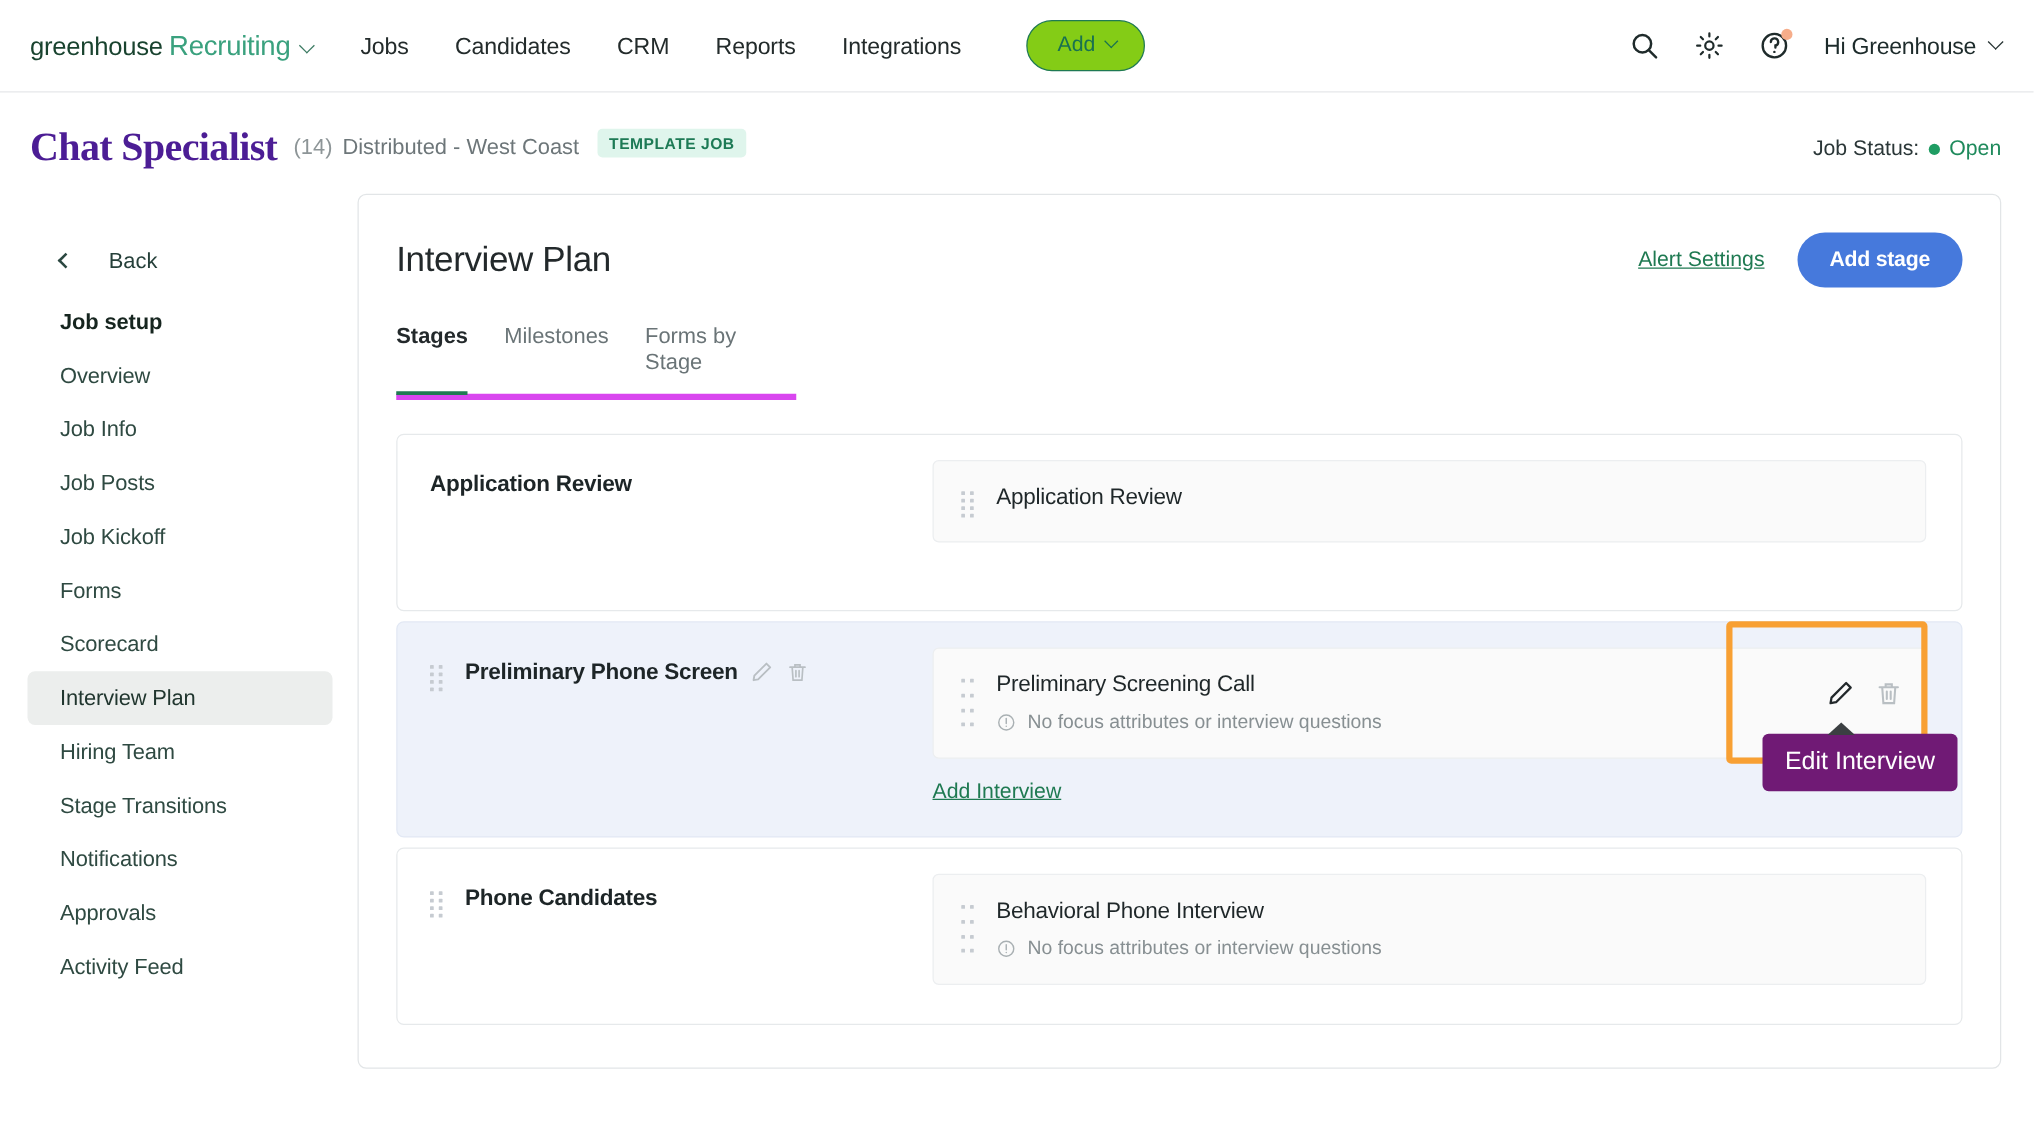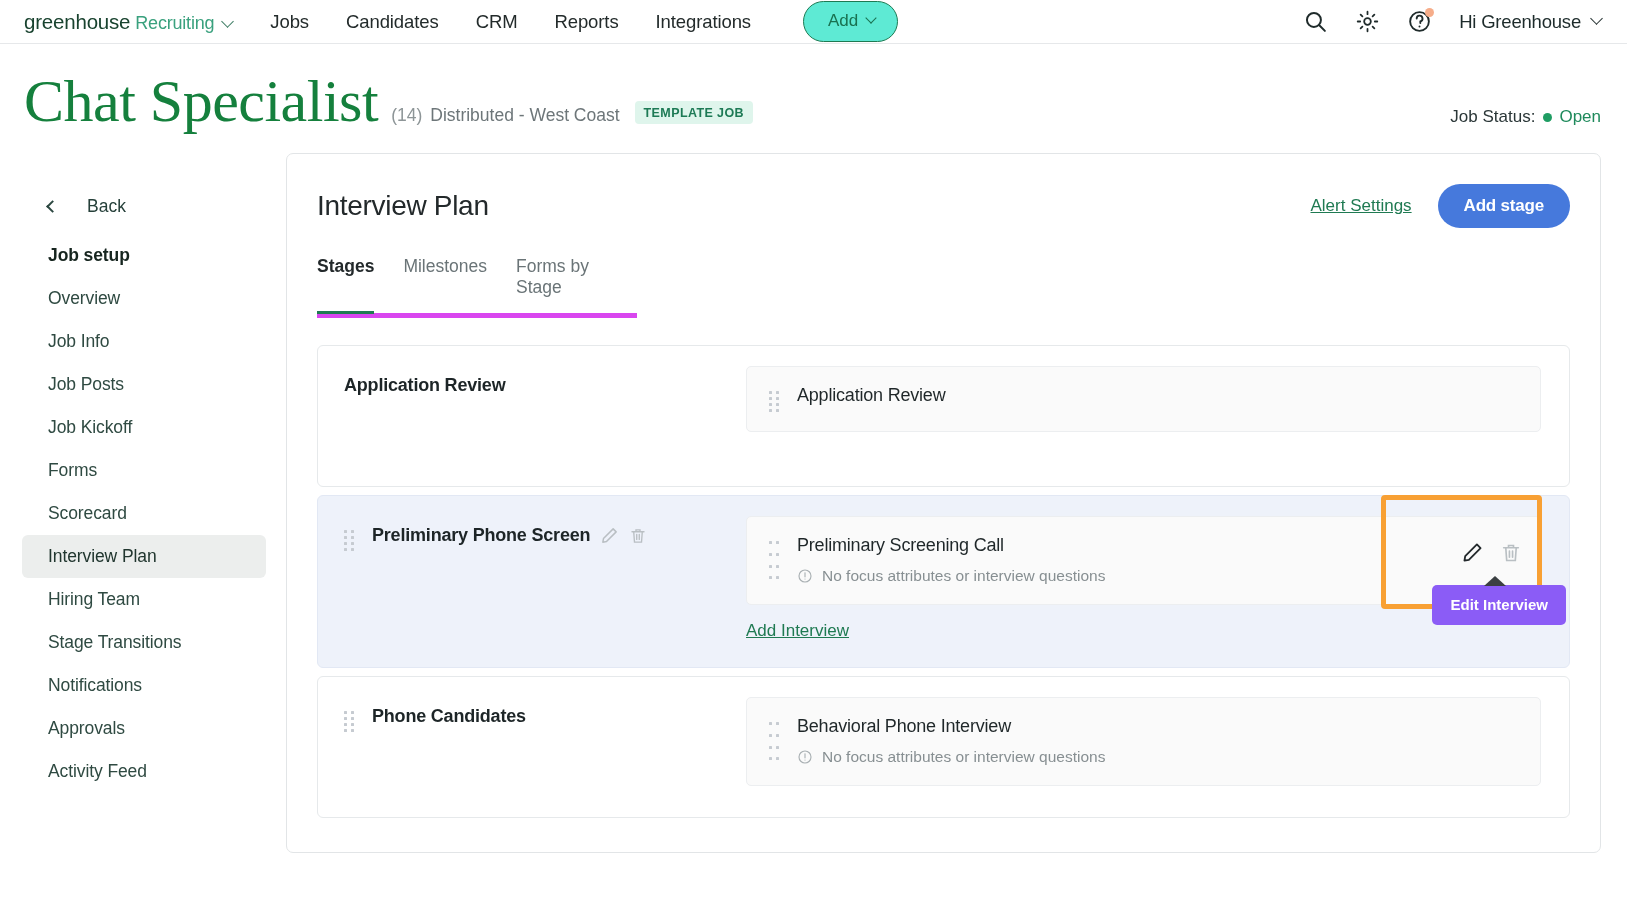--- a/index.html
+++ b/index.html
@@ -7,49 +7,49 @@
     width: 1627px;
     height: 898px;
     background: #ffffff;
     font-family: "Liberation Sans", sans-serif;
     color: #24292e;
     overflow: hidden;
   }
 
   
   .topnav {
-    height: 44px;
+    height: 74px;
     border-bottom: 1px solid #e6e8ea;
     display: flex;
     align-items: center;
     padding: 0 26px 0 24px;
     background: #fff;
   }
   .brand { display: flex; align-items: baseline; gap: 0; margin-right: 38px; cursor: pointer; }
   .brand-green { font-size: 20.5px; color: #19432f; letter-spacing: -.2px; }
-  .brand-accent { font-size: 18px; color: #3aa17e; letter-spacing: -.2px; margin-left: 5px;}
+  .brand-accent { font-size: 22px; color: #3aa17e; letter-spacing: -.2px; margin-left: 5px;}
   .chev {
     display: inline-block; width: 9px; height: 9px;
     border-right: 1.8px solid #3b7a62; border-bottom: 1.8px solid #3b7a62;
     transform: rotate(45deg); margin-left: 9px; position: relative; top: -3px;
   }
   .navlinks { display: flex; align-items: center; gap: 37px; }
   .navlink {
     font-size: 18.5px; color: #232b2b; text-decoration: none; cursor: pointer;
     letter-spacing: -.1px;
   }
   .addbtn {
     margin-left: 52px;
     border: 1.5px solid #1f7a53;
     color: #15past; color: #197150;
     border-radius: 24px;
     padding: 9px 22px 10px 24px;
     font-size: 17px;
     display: flex; align-items: center; gap: 9px;
-    cursor: pointer; background: #5eead4;
+    cursor: pointer; background: #84cc16;
   }
   .addbtn .chev { border-color: #197150; width: 8px; height: 8px; margin-left: 0; top: -3px;}
   .nav-right { margin-left: auto; display: flex; align-items: center; gap: 27px; }
   .icon-btn { cursor: pointer; display: flex; align-items: center; justify-content: center; position: relative; }
   .help-dot {
     position: absolute; width: 9px; height: 9px; border-radius: 50%;
     background: #f6ad8a; top: -1px; right: -2px;
   }
   .hiuser {
     font-size: 18.5px; font-weight: normal; color: #1d2b2b; display: flex; align-items: center;
@@ -57,21 +57,21 @@
   }
   .hiuser .chev { border-color: #243030; width: 9px; height: 9px; margin-left: 11px; }
 
   
   .titlebar {
     padding: 27px 26px 0 24px;
     display: flex; align-items: flex-end;
   }
   .job-title {
     font-family: "Liberation Serif", serif;
-    font-size: 60px; color: #15803d; font-weight: normal;
+    font-size: 32px; color: #4c1d95; font-weight: bold;
     line-height: 1; letter-spacing: -.5px;
   }
   .job-count { font-size: 17.5px; color: #8d9597; margin-left: 13px; position: relative; top: -5px; }
   .job-loc { font-size: 17.5px; color: #6d7679; margin-left: 8px; position: relative; top: -5px; }
   .tpl-badge {
     background: #dff5ec; color: #1d7a55; font-size: 12.5px; font-weight: bold;
     letter-spacing: .4px; padding: 5px 9px 4px; border-radius: 4px;
     margin-left: 15px; position: relative; top: -7px;
   }
   .jobstatus {
@@ -155,21 +155,21 @@
   
   .hl-box {
     position: absolute; right: -2px; top: -22px; width: 161px; height: 114px;
     border: 5px solid #f8a033; border-radius: 4px; pointer-events: none;
   }
   .iv-actions {
     position: absolute; right: 18px; top: 24px; display: flex; gap: 16px; align-items: center;
   }
   .tooltip {
     position: absolute; right: -26px; top: 68px;
-    background: #8b5cf6; color: #fff; font-size: 15px; font-weight: bold;
+    background: #701a75; color: #fff; font-size: 20px; font-weight: normal;
     padding: 11px 18px 12px; border-radius: 5px; white-space: nowrap;
   }
   .tooltip::after {
     content: ""; position: absolute; top: -9px; left: 52px;
     border-left: 11px solid transparent; border-right: 11px solid transparent;
     border-bottom: 10px solid #3b3f42;
   }
 </style>
 </head>
 <body>

